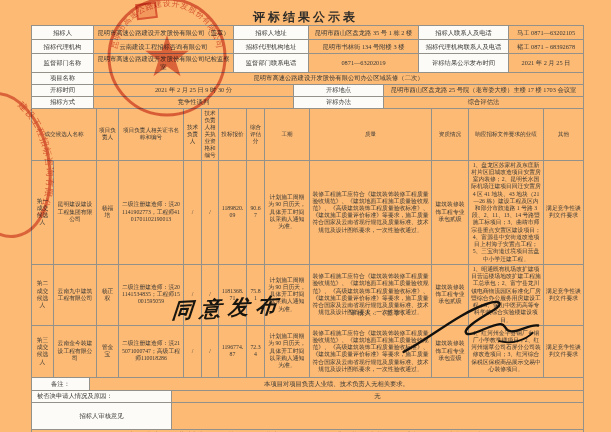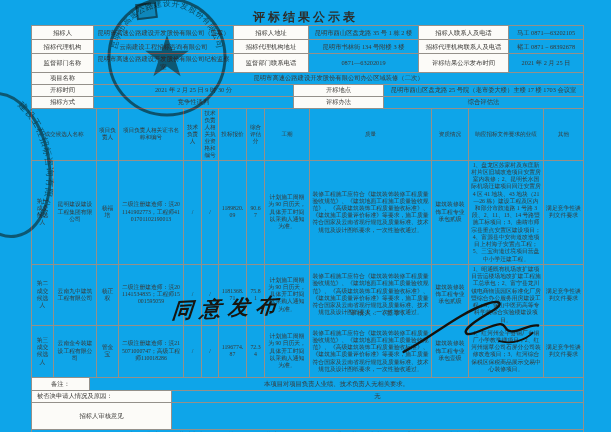--- a/index.html
+++ b/index.html
@@ -1,16 +1,16 @@
 <!DOCTYPE html>
 <html><head>
 <meta charset="utf-8">
 <style>
   html,body{margin:0;padding:0;background:#e8e8e8;}
-  .doc{position:relative;width:611px;height:432px;background:#0ea5e9;overflow:hidden;
+  .doc{position:relative;width:611px;height:432px;background:#fdba74;overflow:hidden;
        font-family:"Liberation Serif","DejaVu Serif",serif;color:#33312e;}
   .title{position:absolute;top:9px;left:0;width:100%;text-align:center;
          font-size:12px;font-weight:bold;letter-spacing:3px;color:#2e2c29;}
   .flow{position:absolute;top:26px;left:31px;width:554px;}
   table.tbl{border-collapse:collapse;table-layout:fixed;width:552px;margin-top:-1px;}
   .tbl td,.tbl th{border:1px solid #94908a;padding:1px 2px;font-size:6.3px;font-weight:normal;
        text-align:center;vertical-align:middle;line-height:1.25;word-break:break-all;color:#3a3835;}
   .t-first{margin-top:0;}
   .lbl{background:#fcfbf8;}
   .nowrap{white-space:nowrap;overflow:hidden;font-size:5.8px;}

